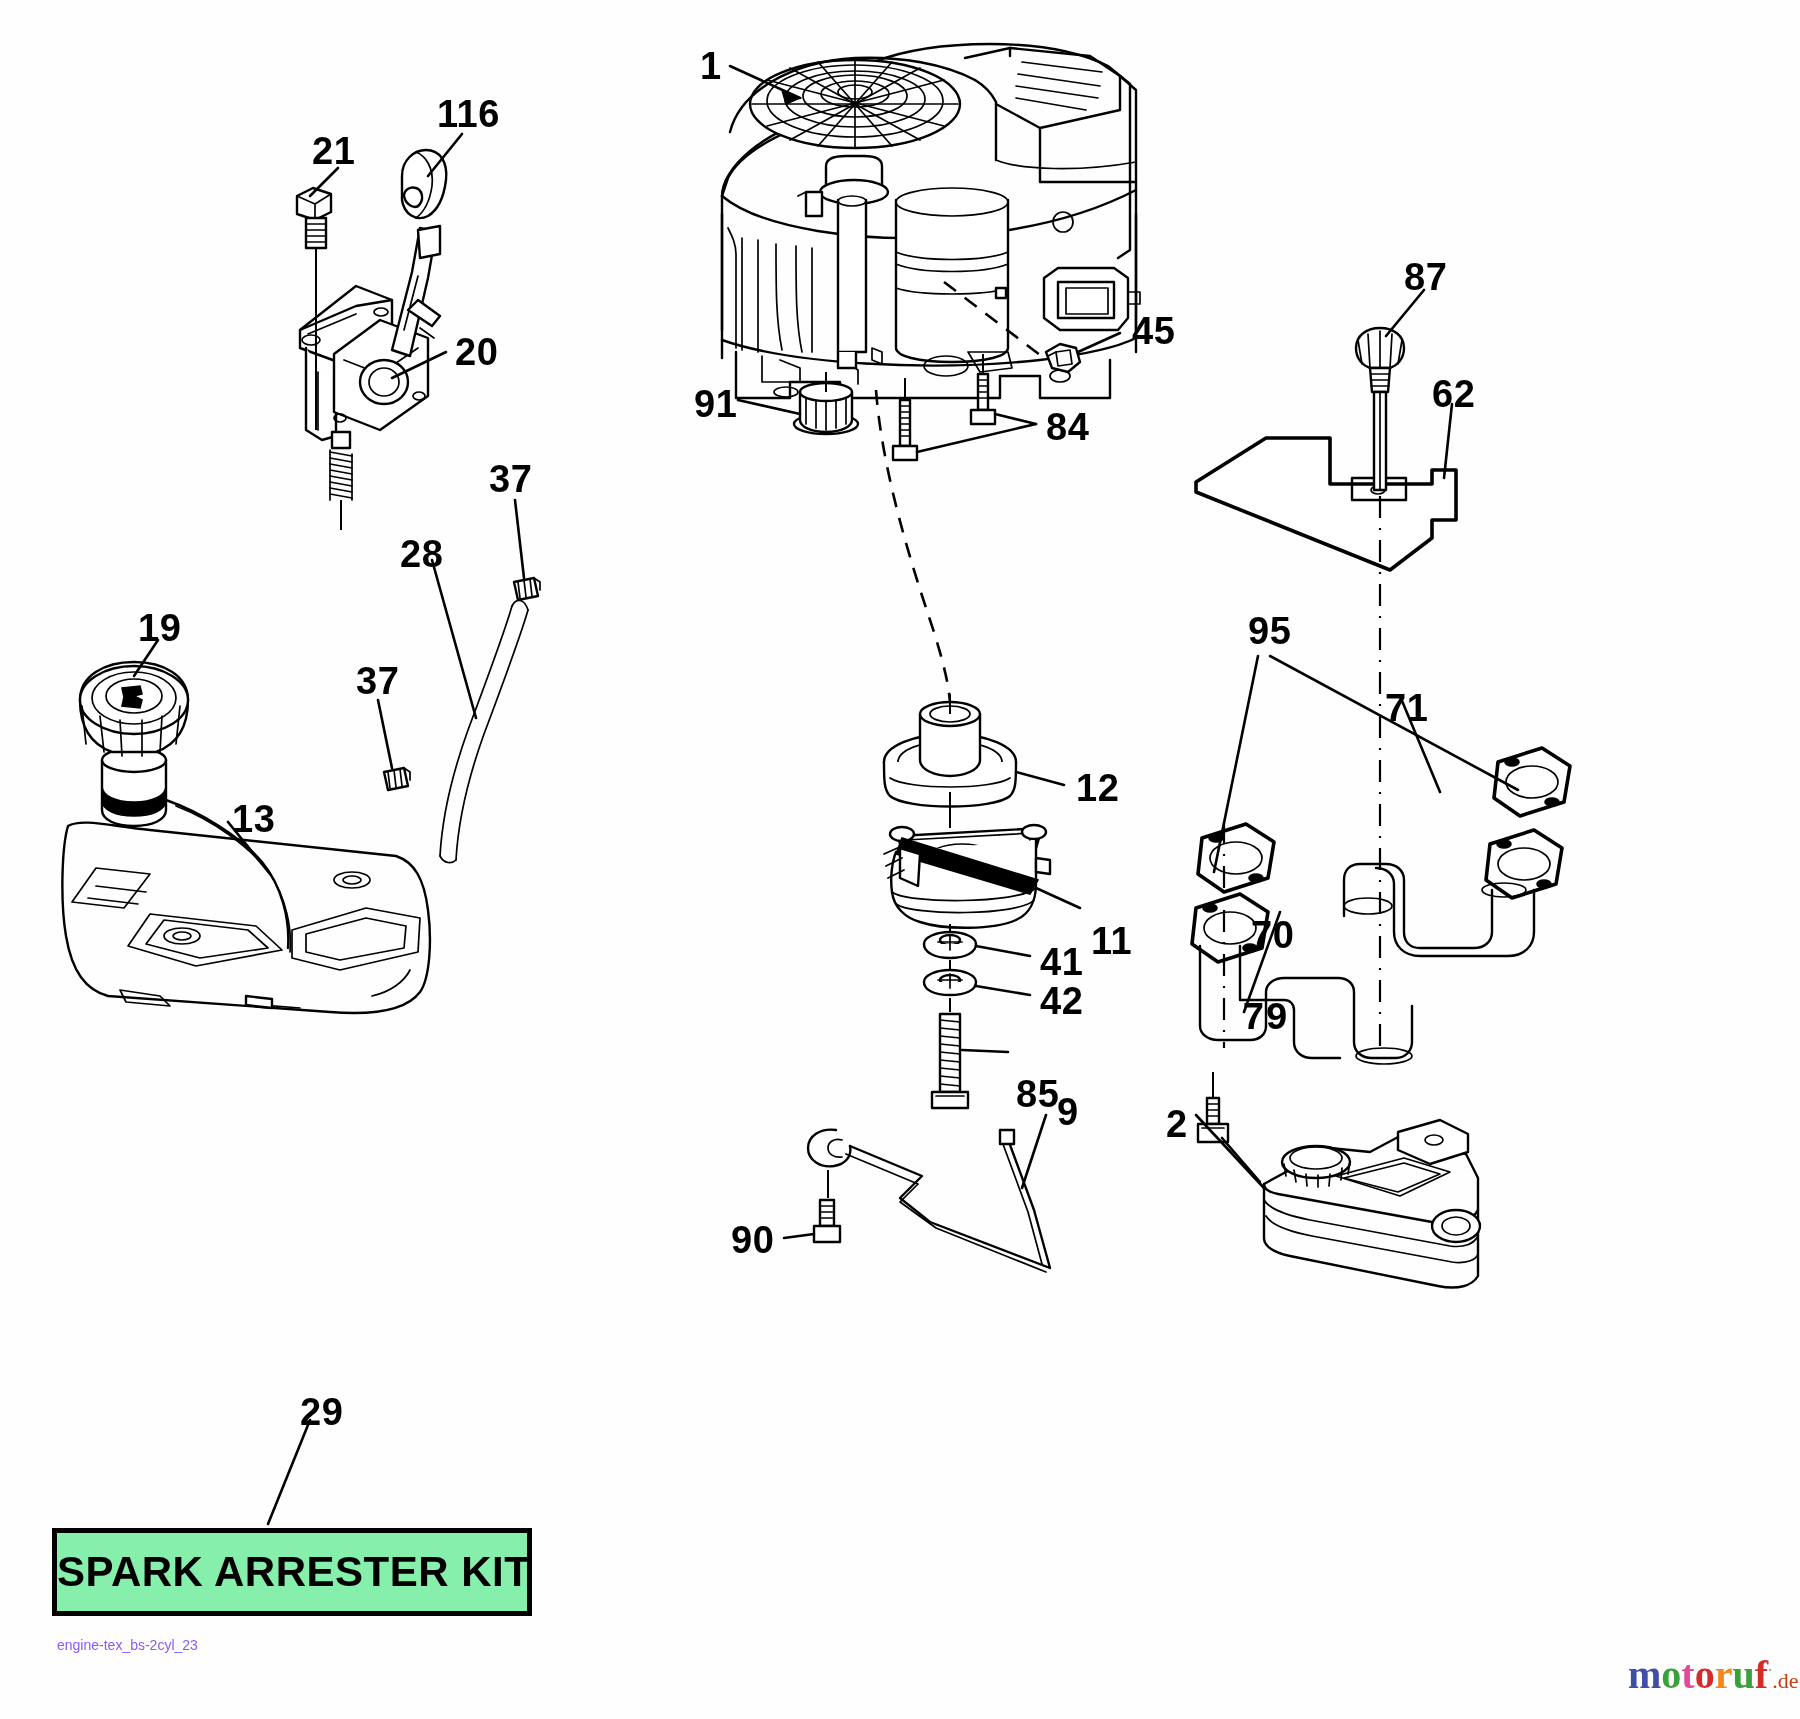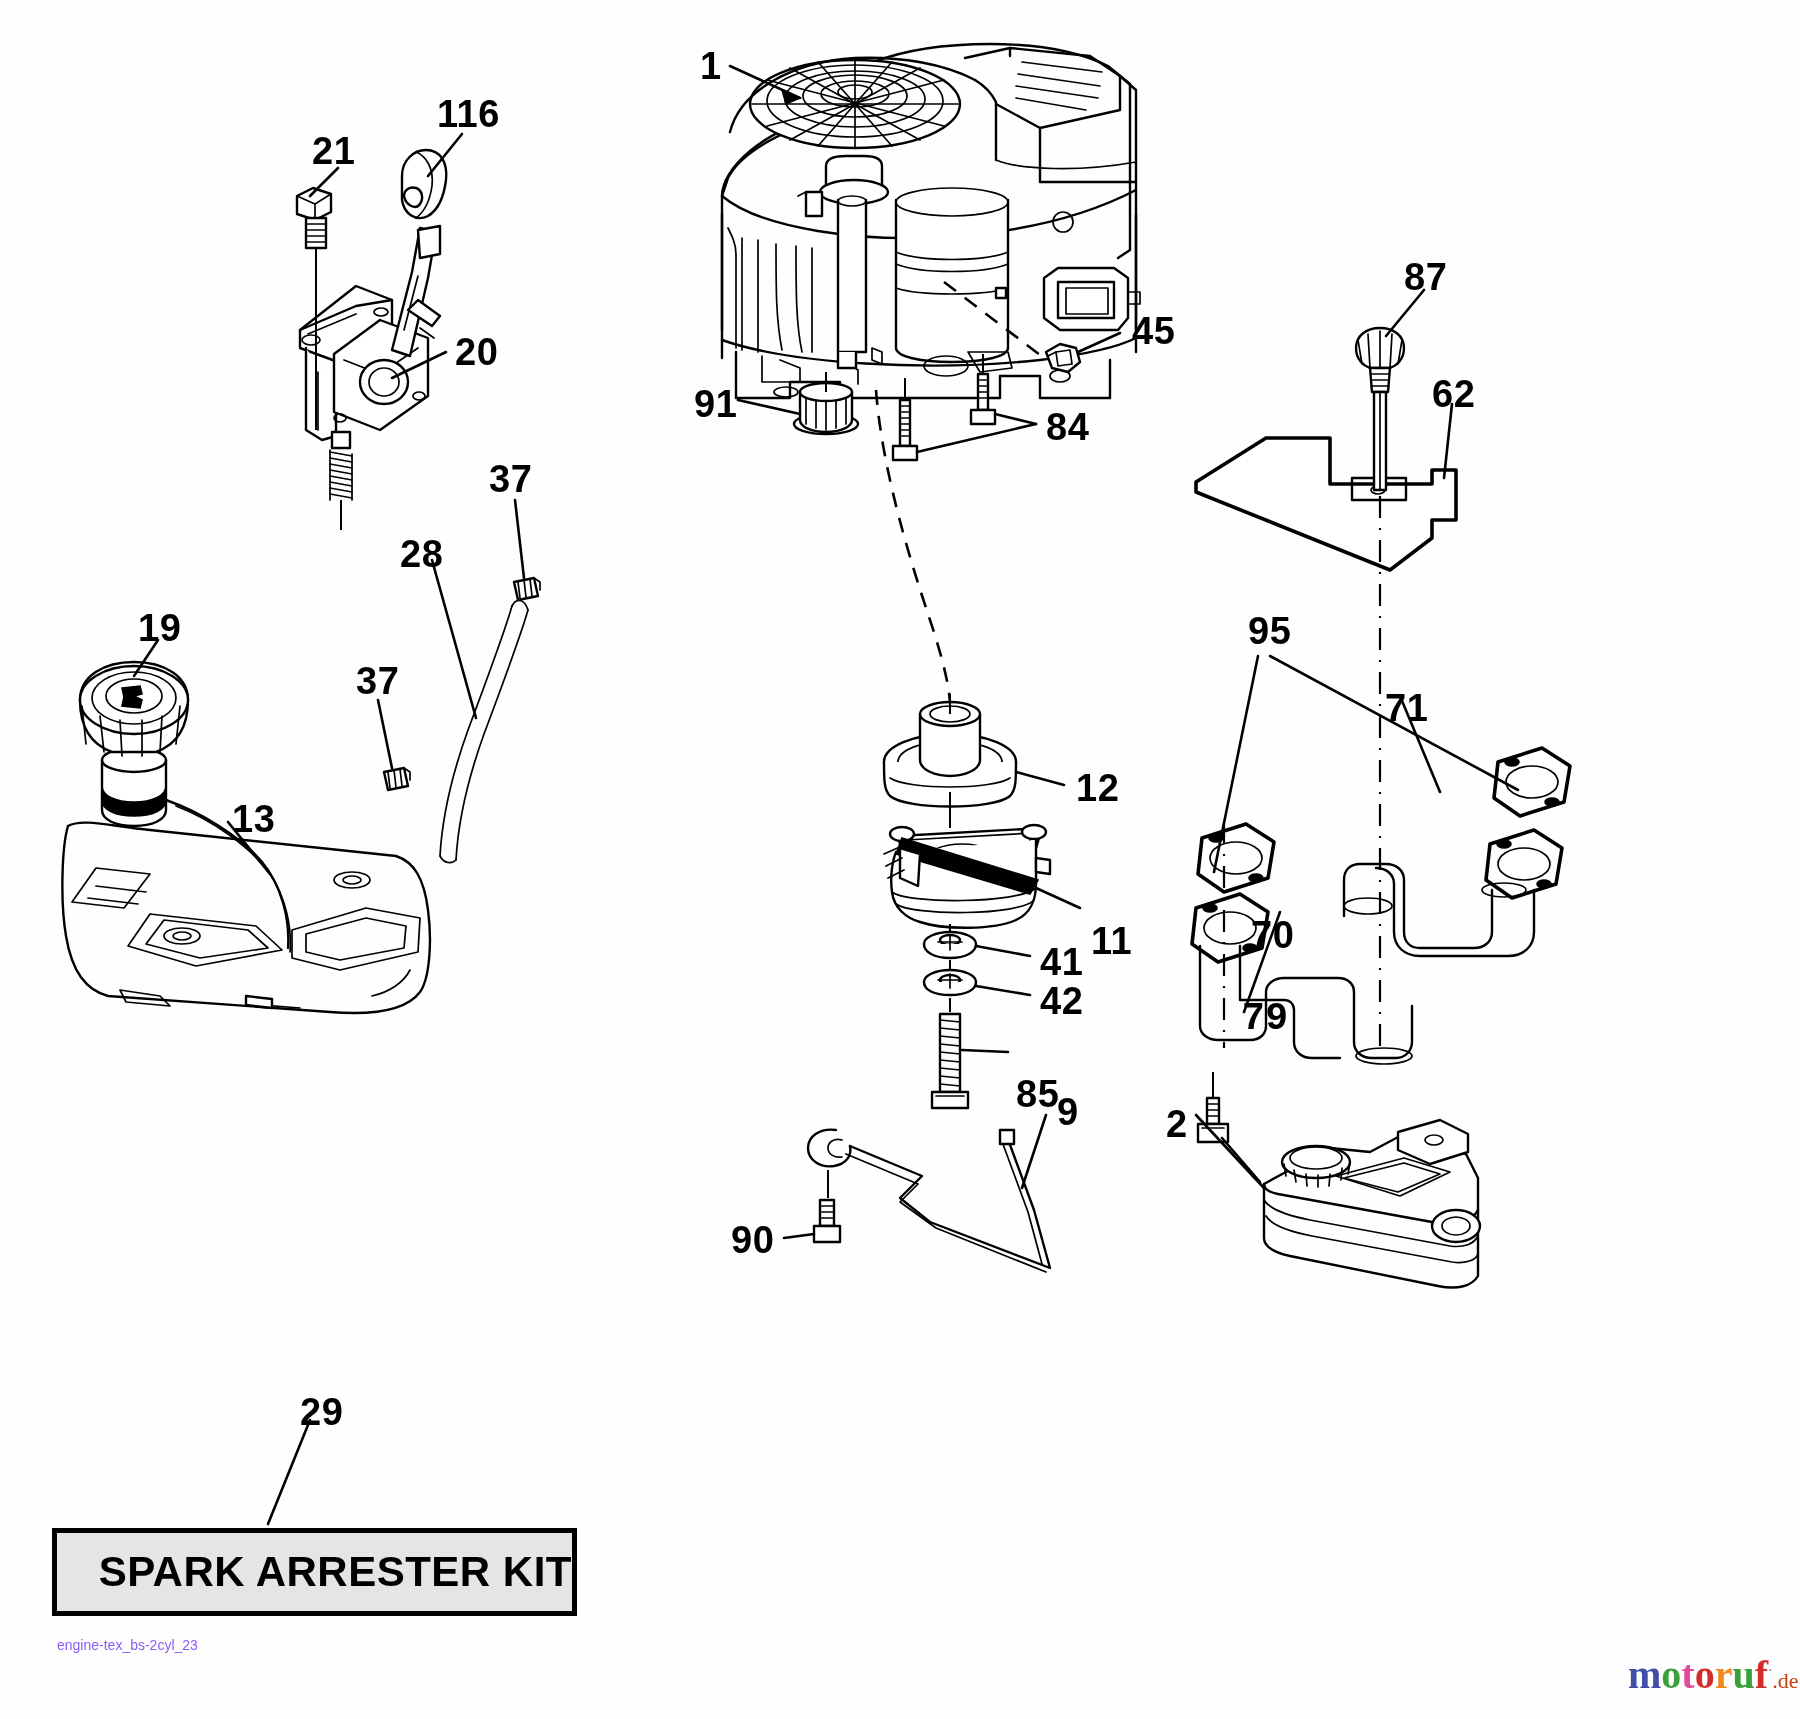--- a/index.html
+++ b/index.html
@@ -22,22 +22,22 @@
     line-height:1;
     white-space:nowrap;
     user-select:none;
   }
 
   #kitbox{
     position:absolute;
     left:52px; top:1528px;
     width:470px; height:78px;
     border:5px solid #000;
-    background:#e5e5e5;
-    display:flex;align-items:center;justify-content:flex-end;padding-left:45px;
+    background:#86efac;
+    display:flex;align-items:center;justify-content:flex-start;
   }
   #kitbox .kitlabel{
     font-family:"Liberation Sans", sans-serif;
     font-weight:bold;
     font-size:42px;
     letter-spacing:0.5px;
     color:#000;
     white-space:nowrap;
   }
 

